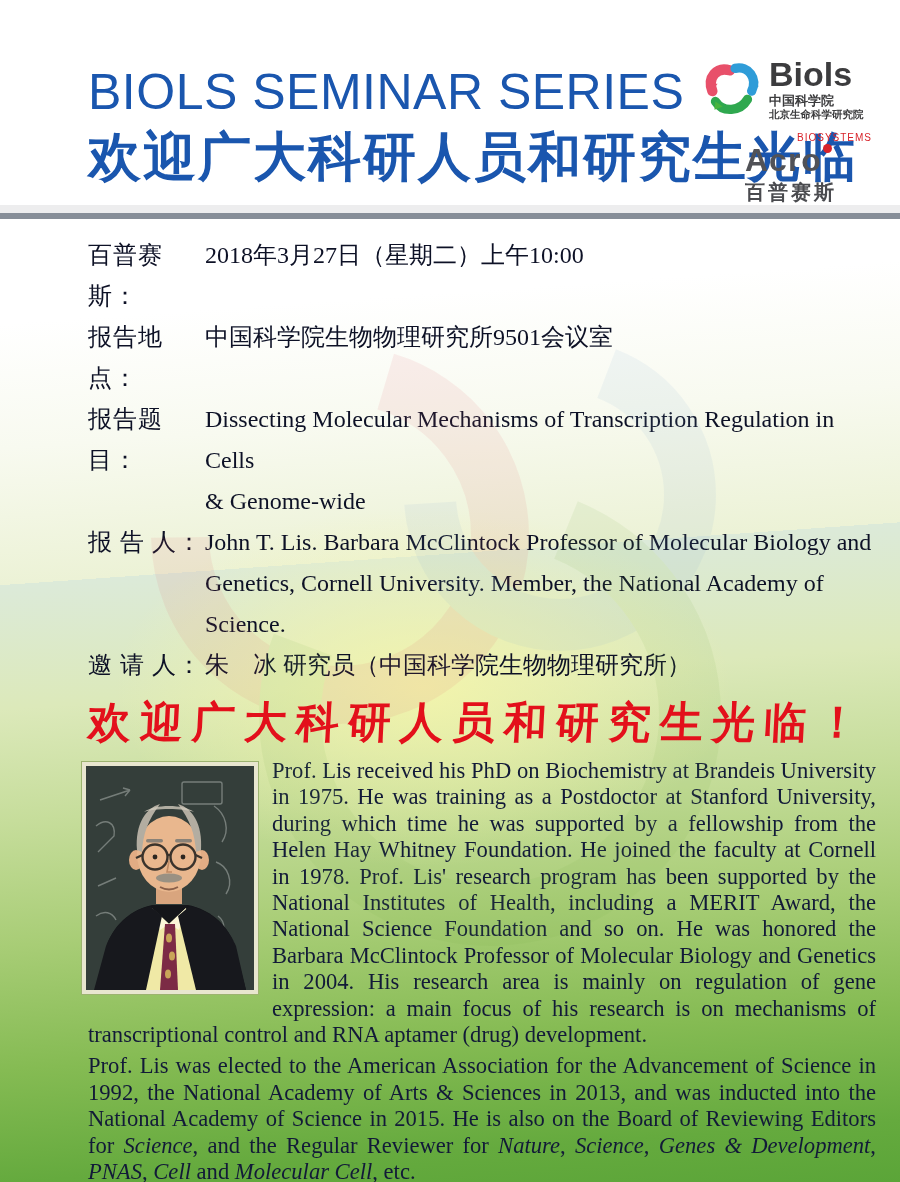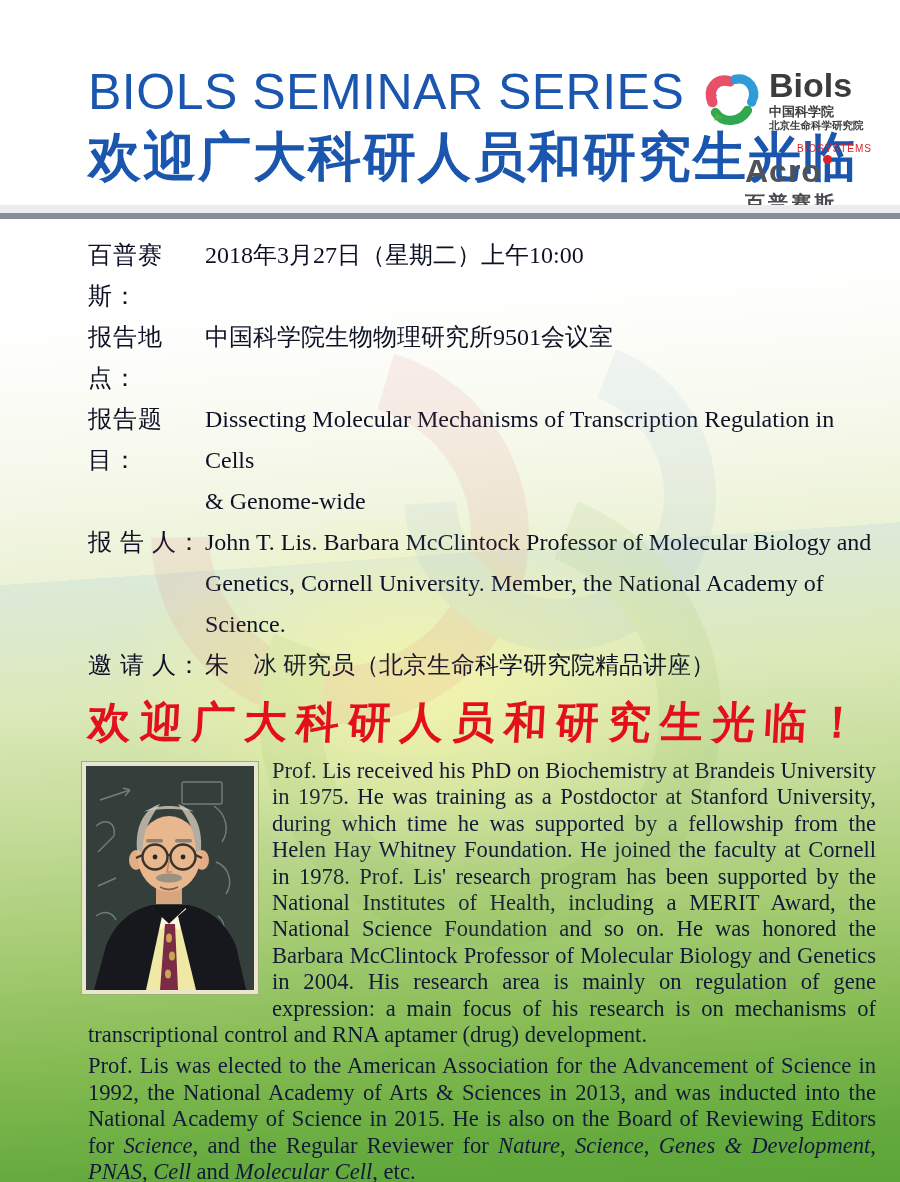--- a/index.html
+++ b/index.html
@@ -6,21 +6,21 @@
   body{width:900px;height:1182px;overflow:hidden;font-family:"Liberation Serif",serif;}
   .poster{position:relative;width:900px;height:1182px;overflow:hidden;
     background:
       radial-gradient(ellipse 430px 250px at 47% 56%, rgba(246,246,170,0.85), rgba(246,246,170,0) 72%),
       linear-gradient(176deg,#ffffff 0%,#ffffff 24%,#f8faf0 34%,#ecf2d6 45%,#dcead9 0,#dce9ba 55%,#c6dd9b 64%,#a8cd76 74%,#85bb53 84%,#65aa3e 93%,#57a336 100%); margin-top: 25px;}
   .watermark{position:absolute;left:90px;top:260px;opacity:0.09;pointer-events:none;}
   
   .hdr{position:relative;padding:40px 0 0 88px;height:142px;}
   .title-en{font-family:"Liberation Sans",sans-serif;font-size:50px;color:#1a56ae;letter-spacing:0.5px;line-height:54px;white-space:nowrap;}
   .title-zh{font-family:"Liberation Sans",sans-serif;font-weight:bold;font-size:53px;color:#1a56ae;letter-spacing:2px;line-height:60px;margin-top:8px;white-space:nowrap;}
-  .logos{position:absolute;right:14px;top:43px;width:185px;}
+  .logos{position:absolute;right:14px;top:32px;width:185px;}
   .biols-logo{display:flex;align-items:flex-start;}
   .biols-text .nm{font-family:"Liberation Sans",sans-serif;font-weight:bold;font-size:34px;color:#3c3c3e;line-height:34px;}
   .biols-text .o1{font-family:"Liberation Sans",sans-serif;font-weight:bold;font-size:13px;color:#3c3c3e;line-height:15px;margin-top:2px;}
   .biols-text .o2{font-family:"Liberation Sans",sans-serif;font-weight:bold;font-size:10.5px;color:#3c3c3e;line-height:12px;}
   .acro-logo{margin-top:12px;margin-left:44px;position:relative;}
   .acro-bio{font-family:"Liberation Sans",sans-serif;font-weight:normal;font-size:10px;color:#d8232a;letter-spacing:1px;margin-left:52px;}
   .acro-nm{font-family:"Liberation Sans",sans-serif;font-weight:bold;font-size:32px;color:#515257;line-height:34px;letter-spacing:1px;}
   .acro-dot{display:inline-block;width:9px;height:9px;background:#d8232a;border-radius:50%;vertical-align:18px;margin-left:1px;}
   .acro-cn{font-family:Liberation Sans, sans-serif;font-weight:bold;font-size:20px;color:#4a4b4f;letter-spacing:3px;margin-top:2px;}
   .divider{position:absolute;left:0;top:180px;width:900px;}
@@ -107,21 +107,21 @@
     <div class="drow">
       <div class="dlabel">报 告 人：</div>
       <div class="dval">
           <div>John T. Lis. Barbara McClintock Professor of Molecular Biology and</div>
           <div>Genetics, Cornell University. Member, the National Academy of Science.</div>
         </div>
     </div>
     <div class="drow">
       <div class="dlabel">邀 请 人：</div>
       <div class="dval">
-          <div>朱　冰 研究员（北京生命科学研究院精品讲座）</div>
+          <div>朱　冰 研究员（中国科学院生物物理研究所）</div>
         </div>
     </div>
   </div>
 
   <div class="welcome">欢迎广大科研人员和研究生光临！</div>
 
   <div class="bio">
     <svg class="photo" width="168" height="224" viewBox="0 0 168 224" preserveAspectRatio="none">
       <rect x="0" y="0" width="168" height="224" fill="#343e3a"></rect>
       <g stroke="#d7dcd8" stroke-width="1.4" opacity="0.4" fill="none">

